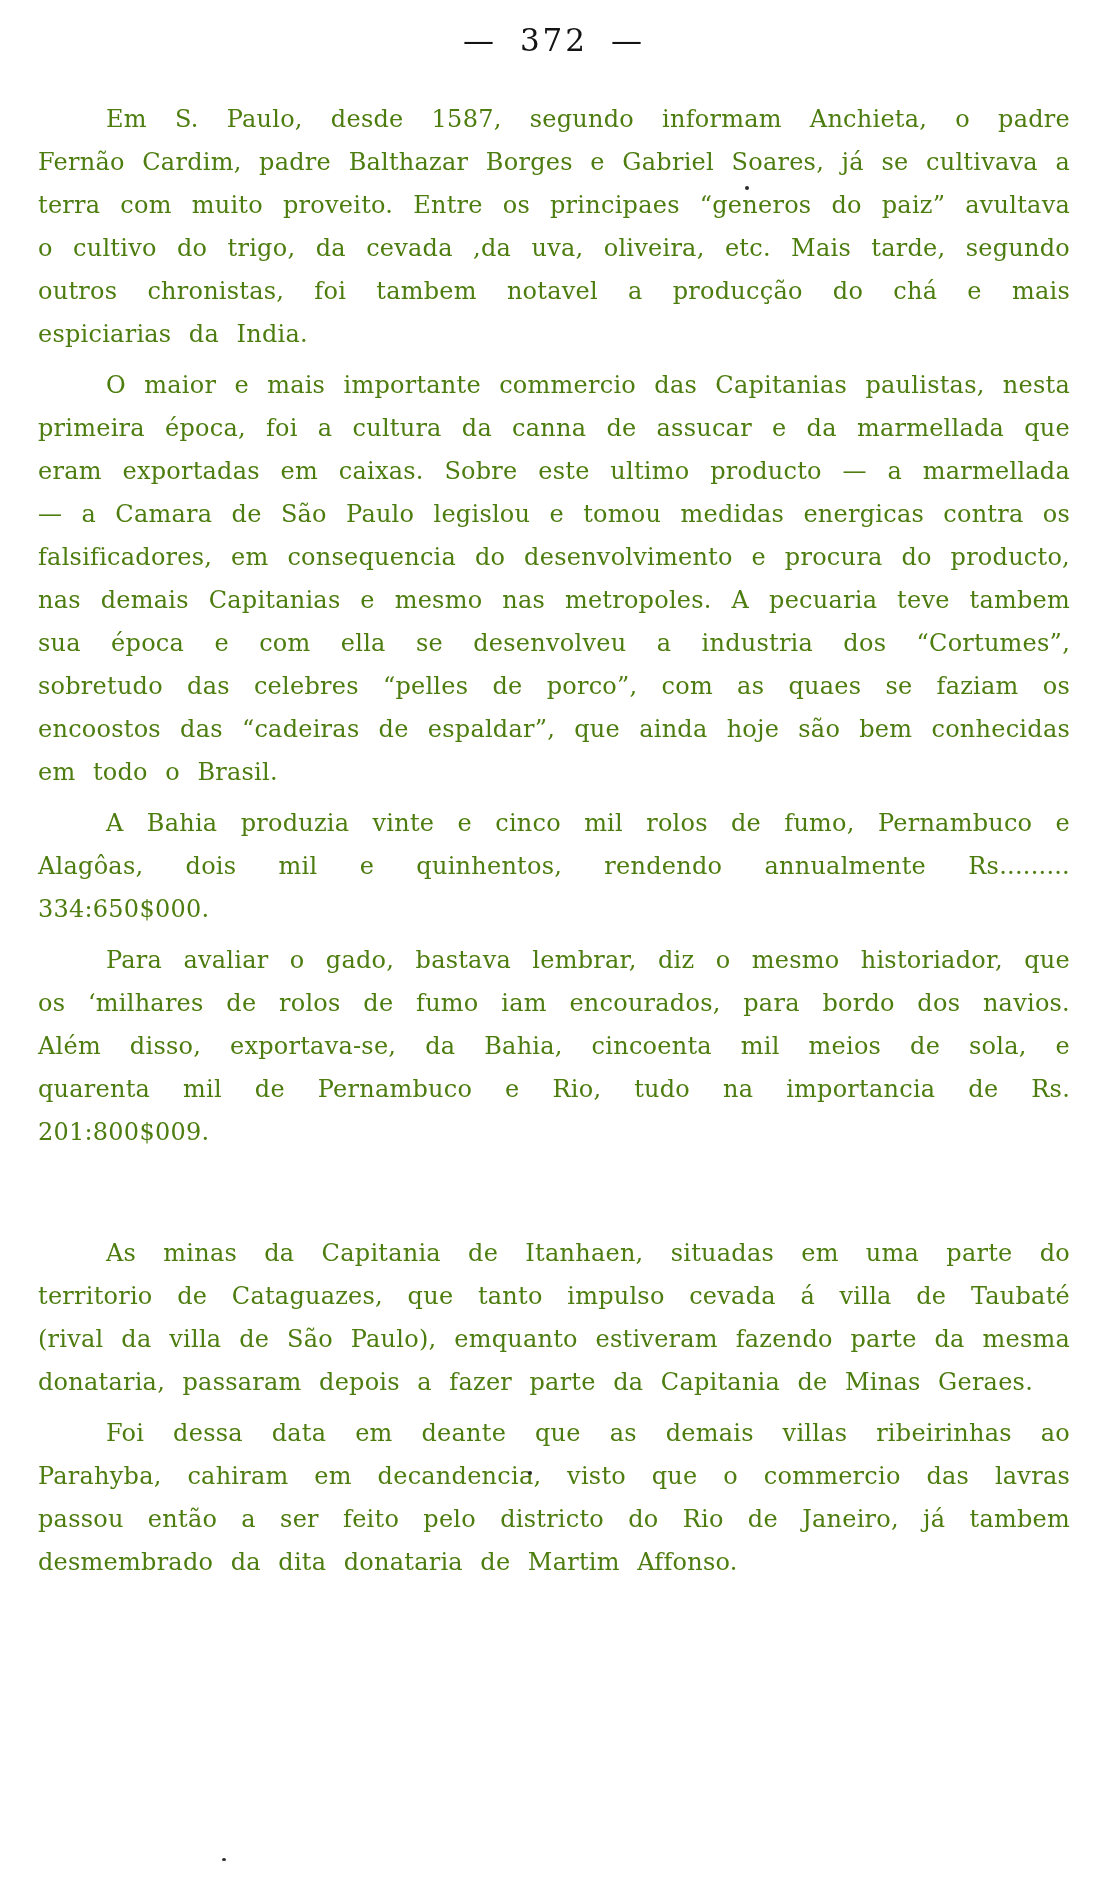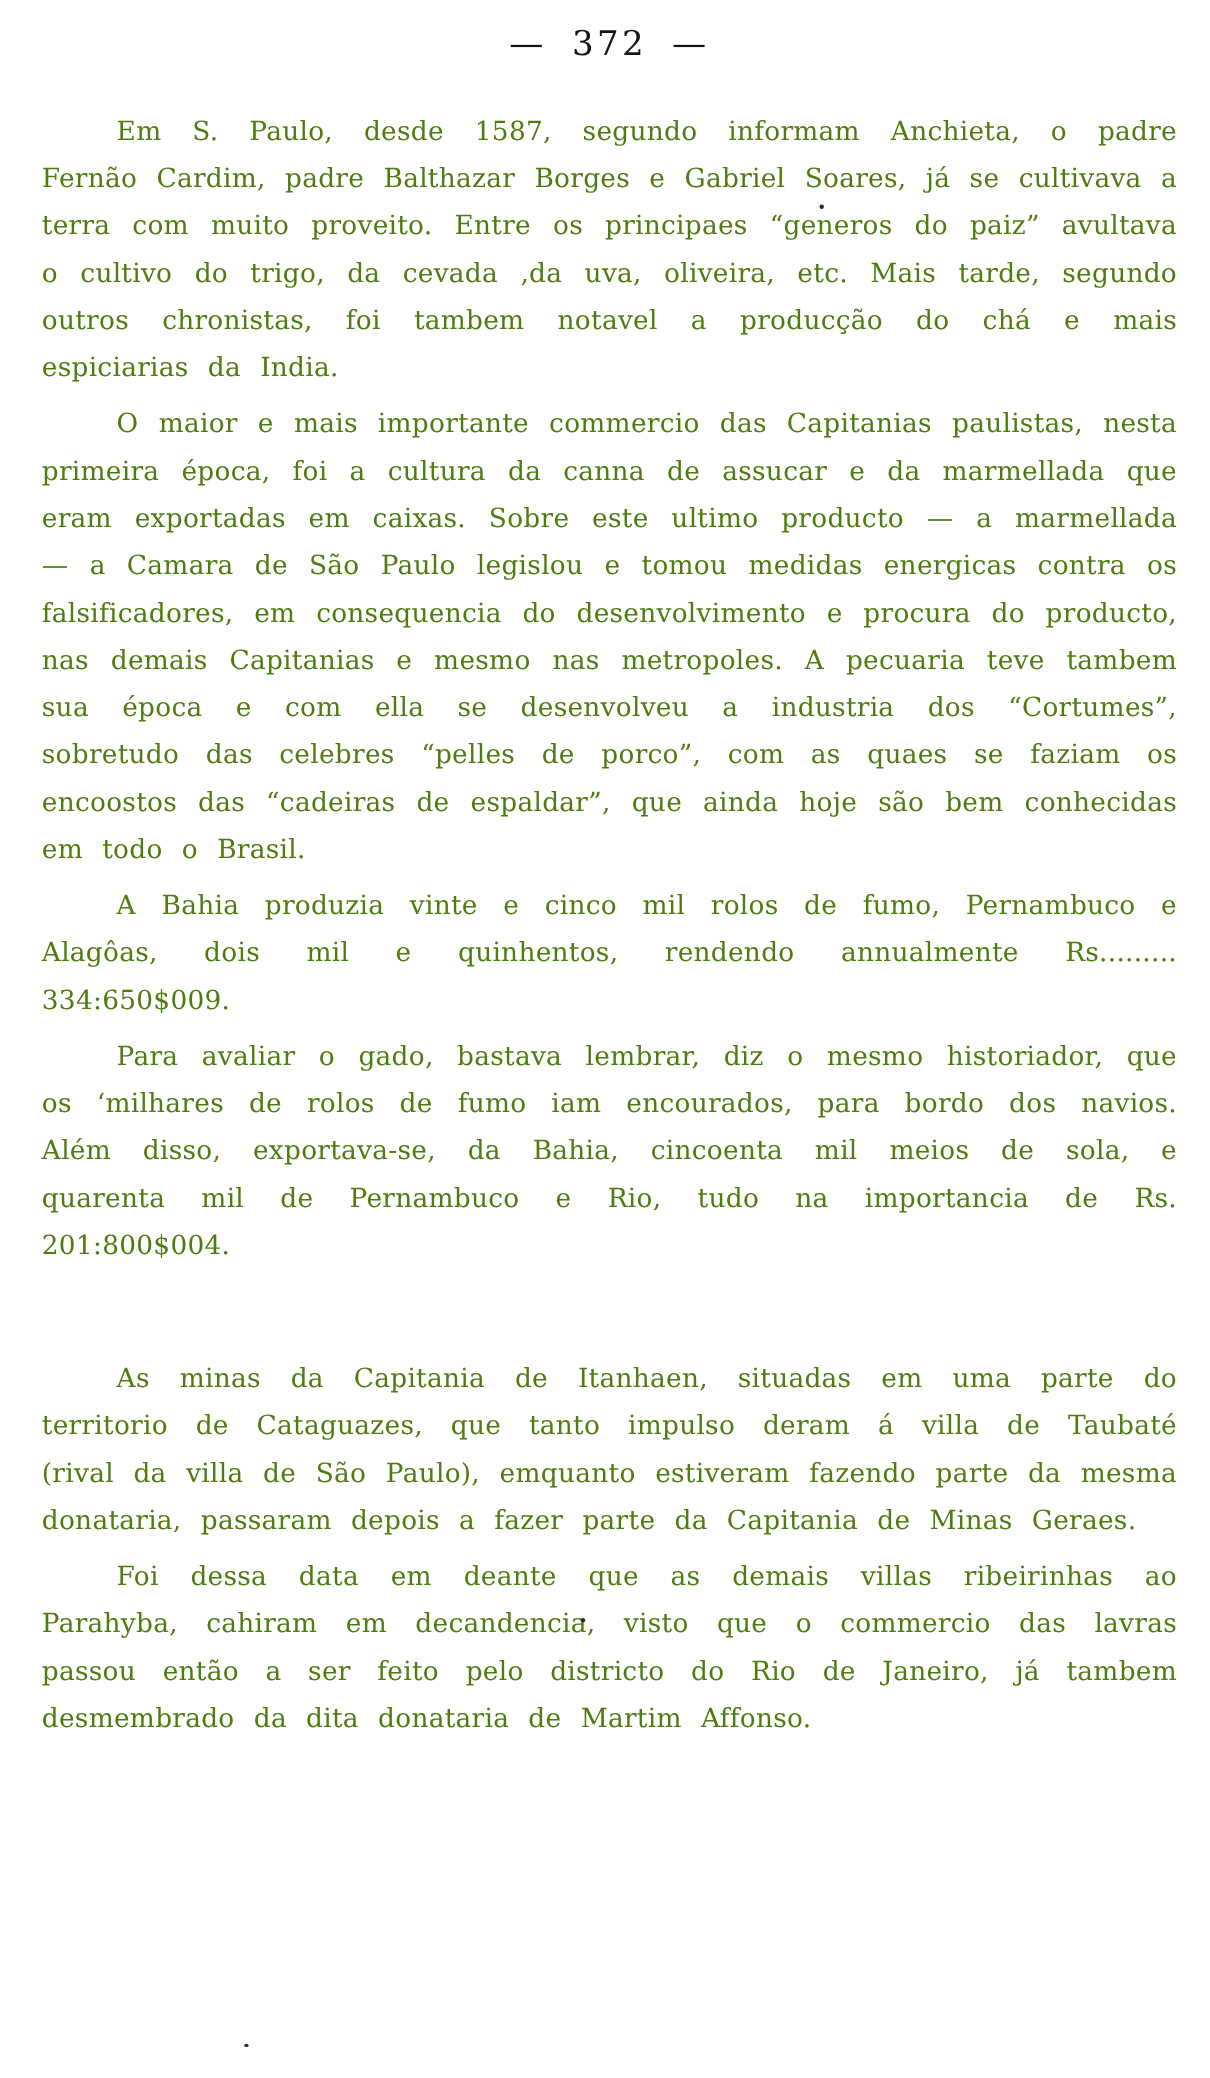--- a/index.html
+++ b/index.html
@@ -60,26 +60,26 @@
 </head>
 <body>
 
 <div class="page">
 
   <div class="page-number">— 372 —</div>
 
   <div class="section body-text">
     <p>Em S. Paulo, desde 1587, segundo informam Anchieta, o padre Fernão Cardim, padre Balthazar Borges e Gabriel Soares, já se cultivava a terra com muito proveito. Entre os principaes “generos do paiz” avultava o cultivo do trigo, da cevada ,da uva, oliveira, etc. Mais tarde, segundo outros chronistas, foi tambem notavel a producção do chá e mais espiciarias da India.</p>
     <p>O maior e mais importante commercio das Capitanias paulistas, nesta primeira época, foi a cultura da canna de assucar e da marmellada que eram exportadas em caixas. Sobre este ultimo producto — a marmellada — a Camara de São Paulo legislou e tomou medidas energicas contra os falsificadores, em consequencia do desenvolvimento e procura do producto, nas demais Capitanias e mesmo nas metropoles. A pecuaria teve tambem sua época e com ella se desenvolveu a industria dos “Cortumes”, sobretudo das celebres “pelles de porco”, com as quaes se faziam os encoostos das “cadeiras de espaldar”, que ainda hoje são bem conhecidas em todo o Brasil.</p>
-    <p>A Bahia produzia vinte e cinco mil rolos de fumo, Pernambuco e Alagôas, dois mil e quinhentos, rendendo annualmente Rs......... 334:650$009.</p>
-    <p>Para avaliar o gado, bastava lembrar, diz o mesmo historiador, que os ‘milhares de rolos de fumo iam encourados, para bordo dos navios. Além disso, exportava-se, da Bahia, cincoenta mil meios de sola, e quarenta mil de Pernambuco e Rio, tudo na importancia de Rs. 201:800$004.</p>
+    <p>A Bahia produzia vinte e cinco mil rolos de fumo, Pernambuco e Alagôas, dois mil e quinhentos, rendendo annualmente Rs......... 334:650$000.</p>
+    <p>Para avaliar o gado, bastava lembrar, diz o mesmo historiador, que os ‘milhares de rolos de fumo iam encourados, para bordo dos navios. Além disso, exportava-se, da Bahia, cincoenta mil meios de sola, e quarenta mil de Pernambuco e Rio, tudo na importancia de Rs. 201:800$009.</p>
   </div>
 
   <div class="section body-text section-break">
-    <p>As minas da Capitania de Itanhaen, situadas em uma parte do territorio de Cataguazes, que tanto impulso deram á villa de Taubaté (rival da villa de São Paulo), emquanto estiveram fazendo parte da mesma donataria, passaram depois a fazer parte da Capitania de Minas Geraes.</p>
+    <p>As minas da Capitania de Itanhaen, situadas em uma parte do territorio de Cataguazes, que tanto impulso cevada á villa de Taubaté (rival da villa de São Paulo), emquanto estiveram fazendo parte da mesma donataria, passaram depois a fazer parte da Capitania de Minas Geraes.</p>
     <p>Foi dessa data em deante que as demais villas ribeirinhas ao Parahyba, cahiram em decandencia, visto que o commercio das lavras passou então a ser feito pelo districto do Rio de Janeiro, já tambem desmembrado da dita donataria de Martim Affonso.</p>
 
   </div>
 
   <span class="speck speck-1"></span>
   <span class="speck speck-2"></span>
   <span class="speck speck-3"></span>
 
 </div>
 

